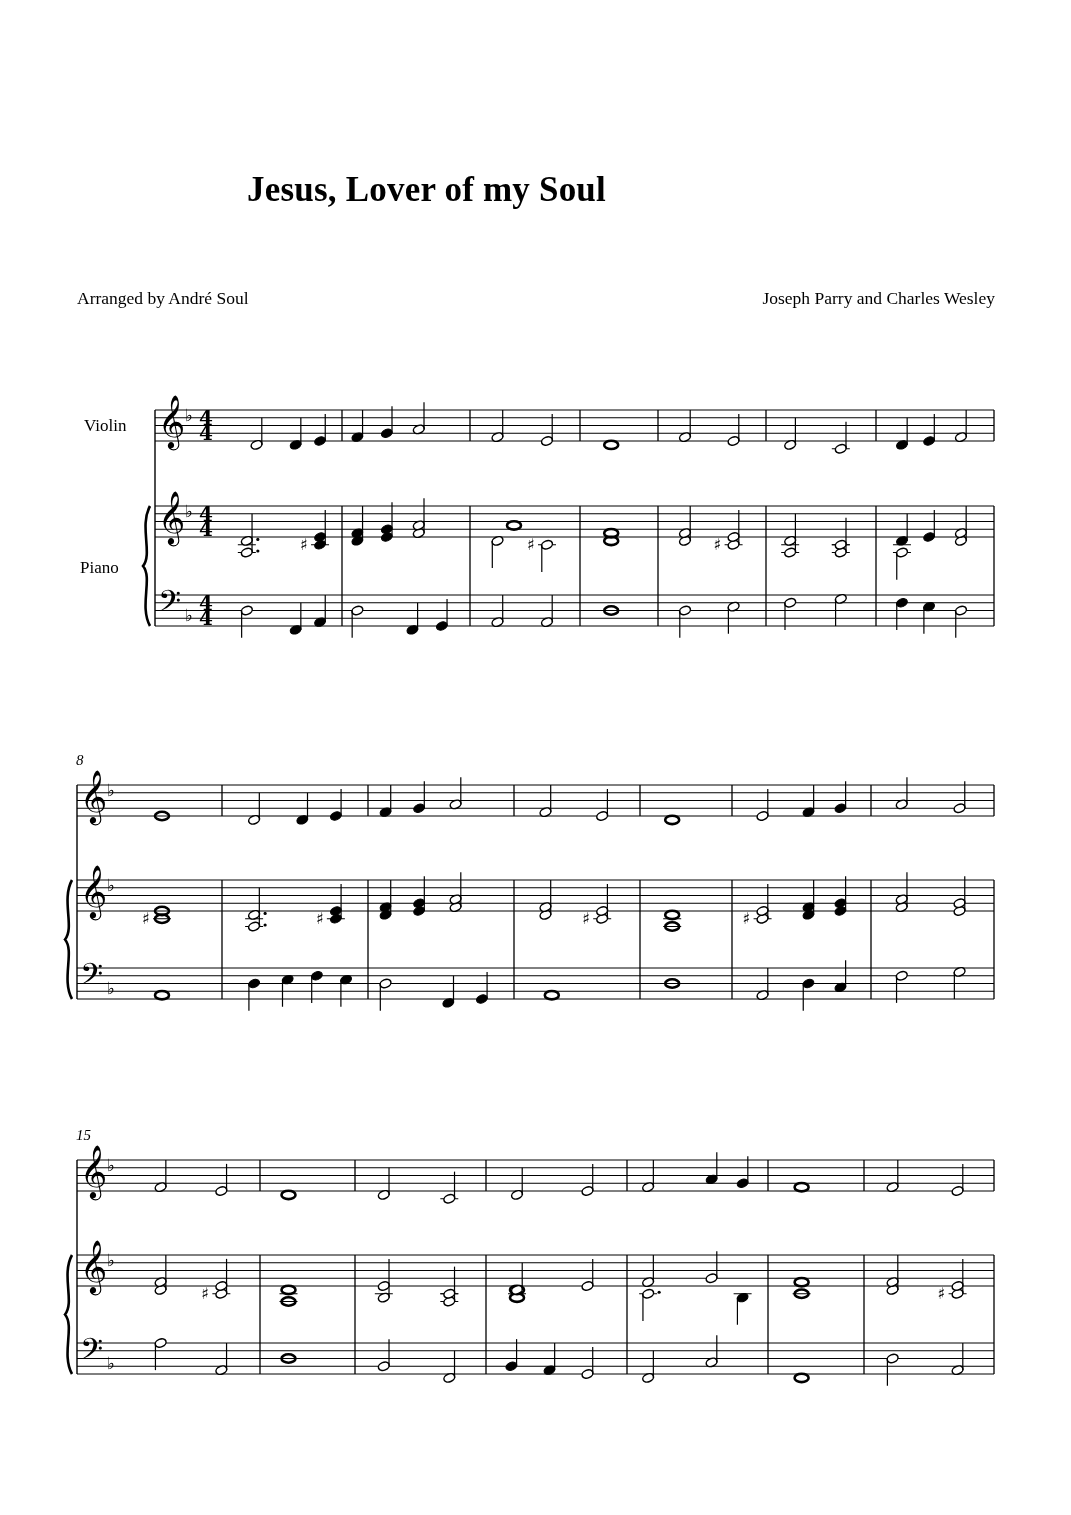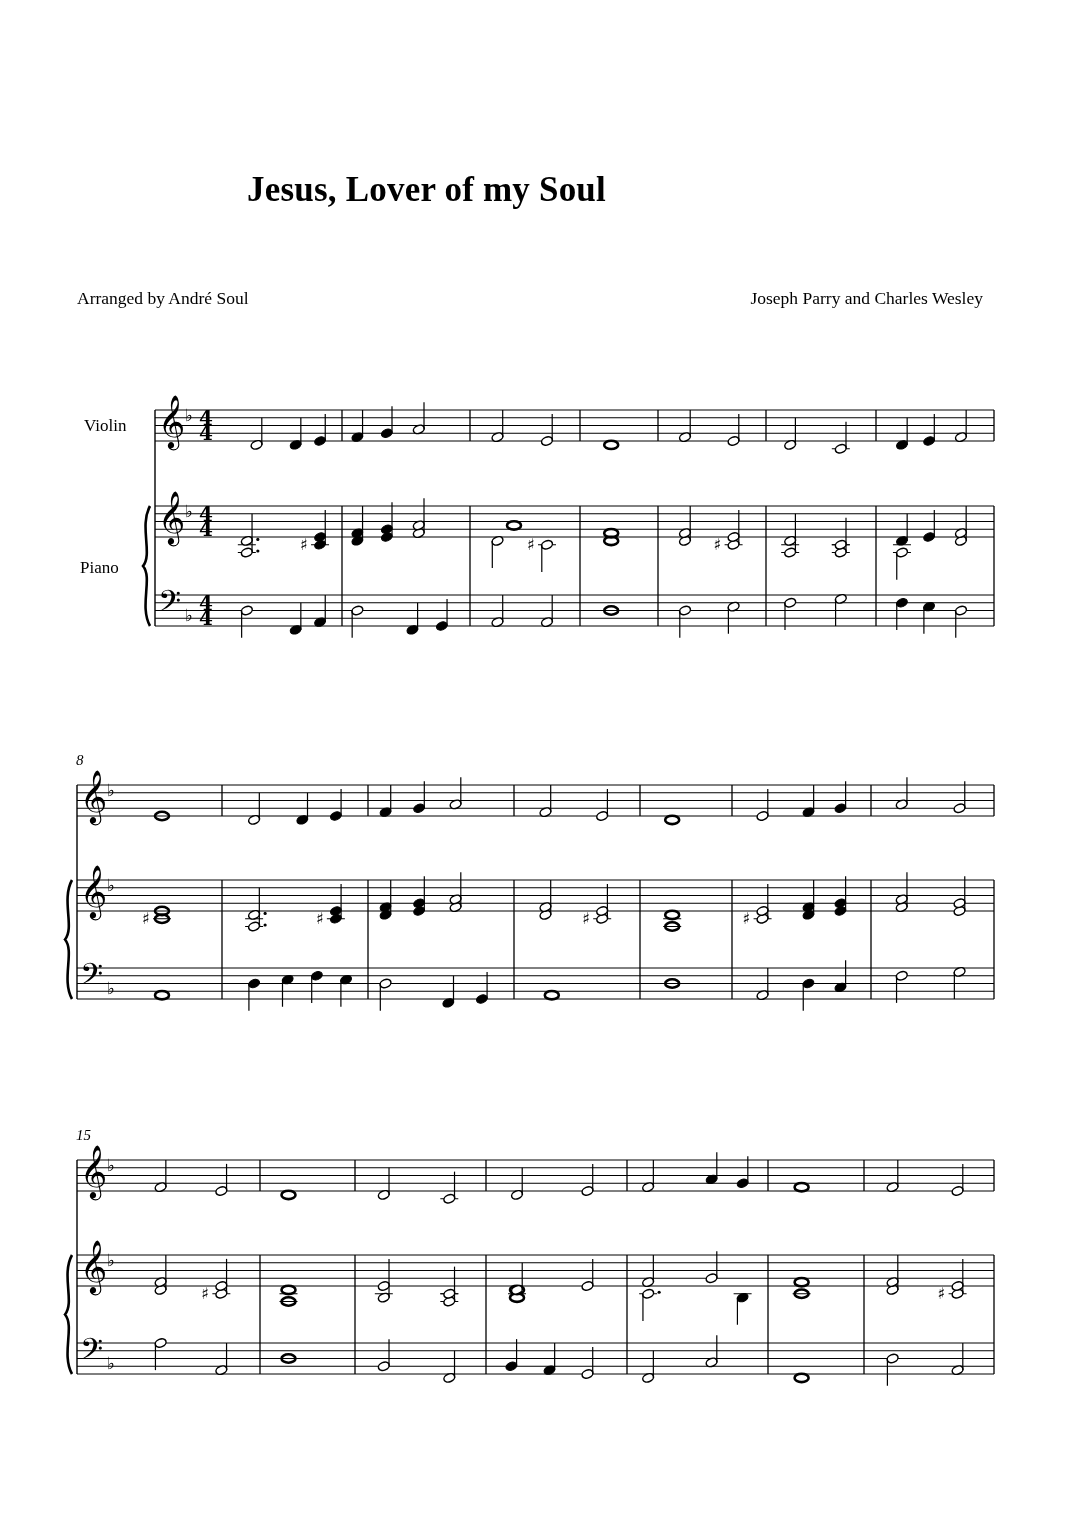--- a/index.html
+++ b/index.html
@@ -4,21 +4,21 @@
   <style>
     html, body { margin: 0; padding: 0; background: #ffffff; }
     body { width: 1071px; height: 1515px; position: relative; overflow: hidden;
            font-family: "DejaVu Serif", "Liberation Serif", serif; color: #000; }
     .title { position: absolute; left: 0; width: 853px; top: 170px; text-align: center;
              font-family: "Liberation Serif", "DejaVu Serif", serif; font-weight: bold;
              font-size: 35px; letter-spacing: 0.2px; }
     .credit { position: absolute; top: 288px; font-family: "Liberation Serif", "DejaVu Serif", serif;
               font-size: 17.5px; }
     .credit.left { left: 77px; }
-    .credit.right { right: 88px; text-align: right; }
+    .credit.right { right: 76px; text-align: right; }
     svg#score { position: absolute; left: 0; top: 0; }
     .inst { font-family: "Liberation Serif", "DejaVu Serif", serif; font-size: 17px; }
     .mnum { font-family: "Liberation Serif", "DejaVu Serif", serif; font-style: italic; font-size: 15px; }
   </style>
 </head>
 <body>
 
 <div class="title">Jesus, Lover of my Soul</div>
 <div class="credit left">Arranged by André Soul</div>
 <div class="credit right">Joseph Parry and Charles Wesley</div>

